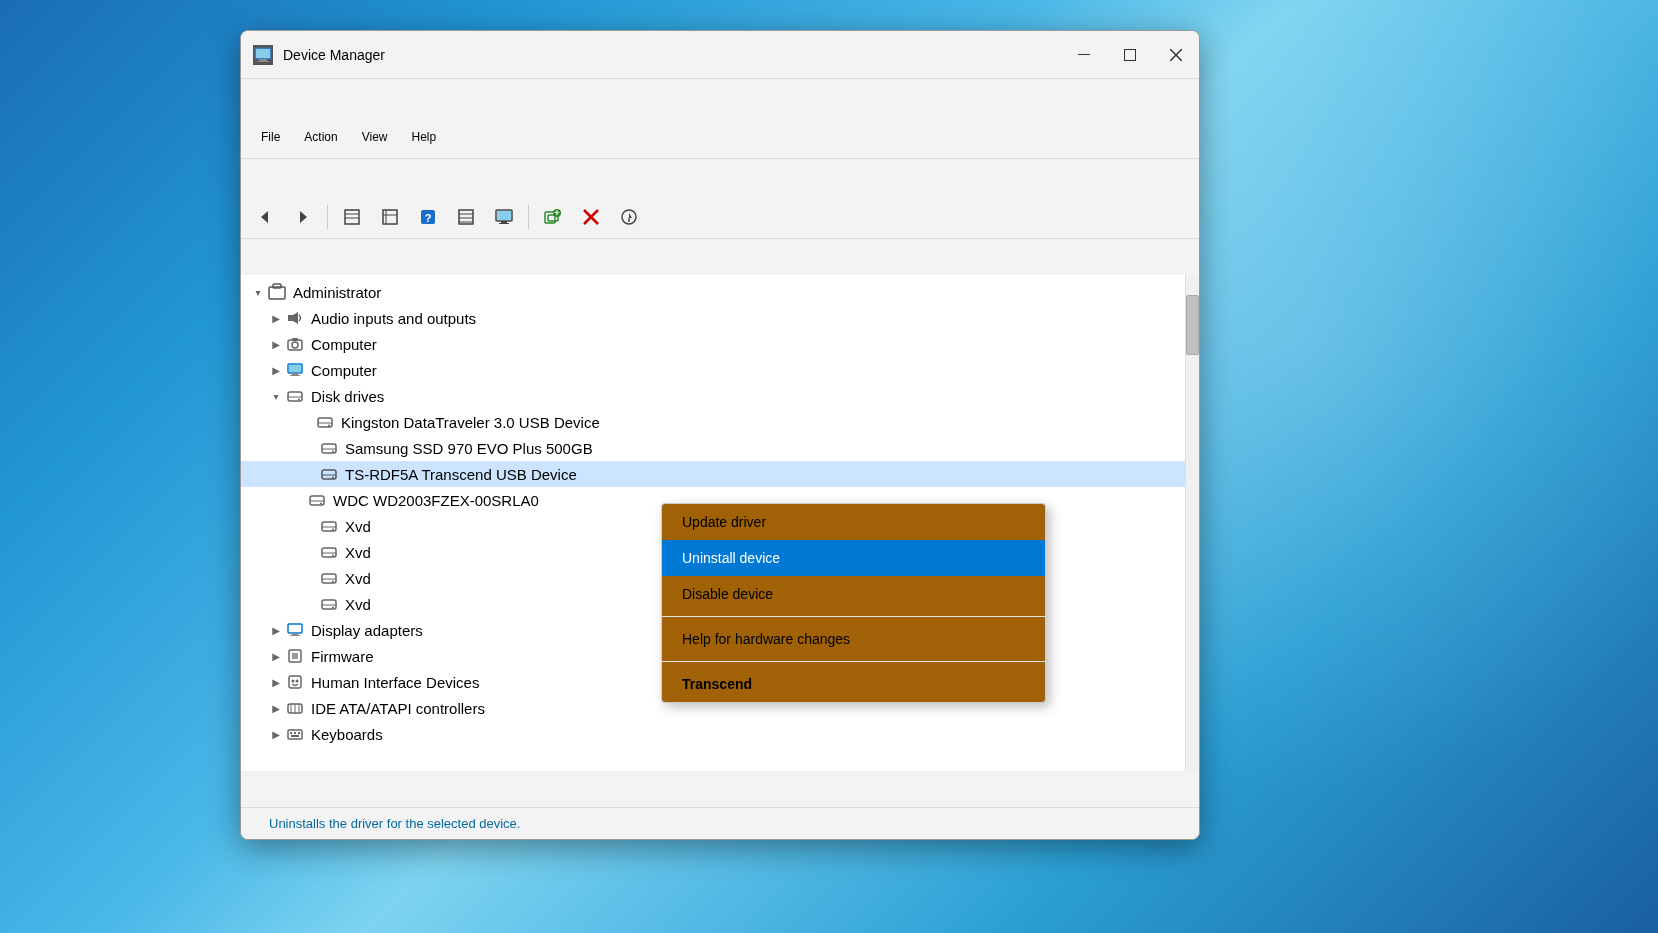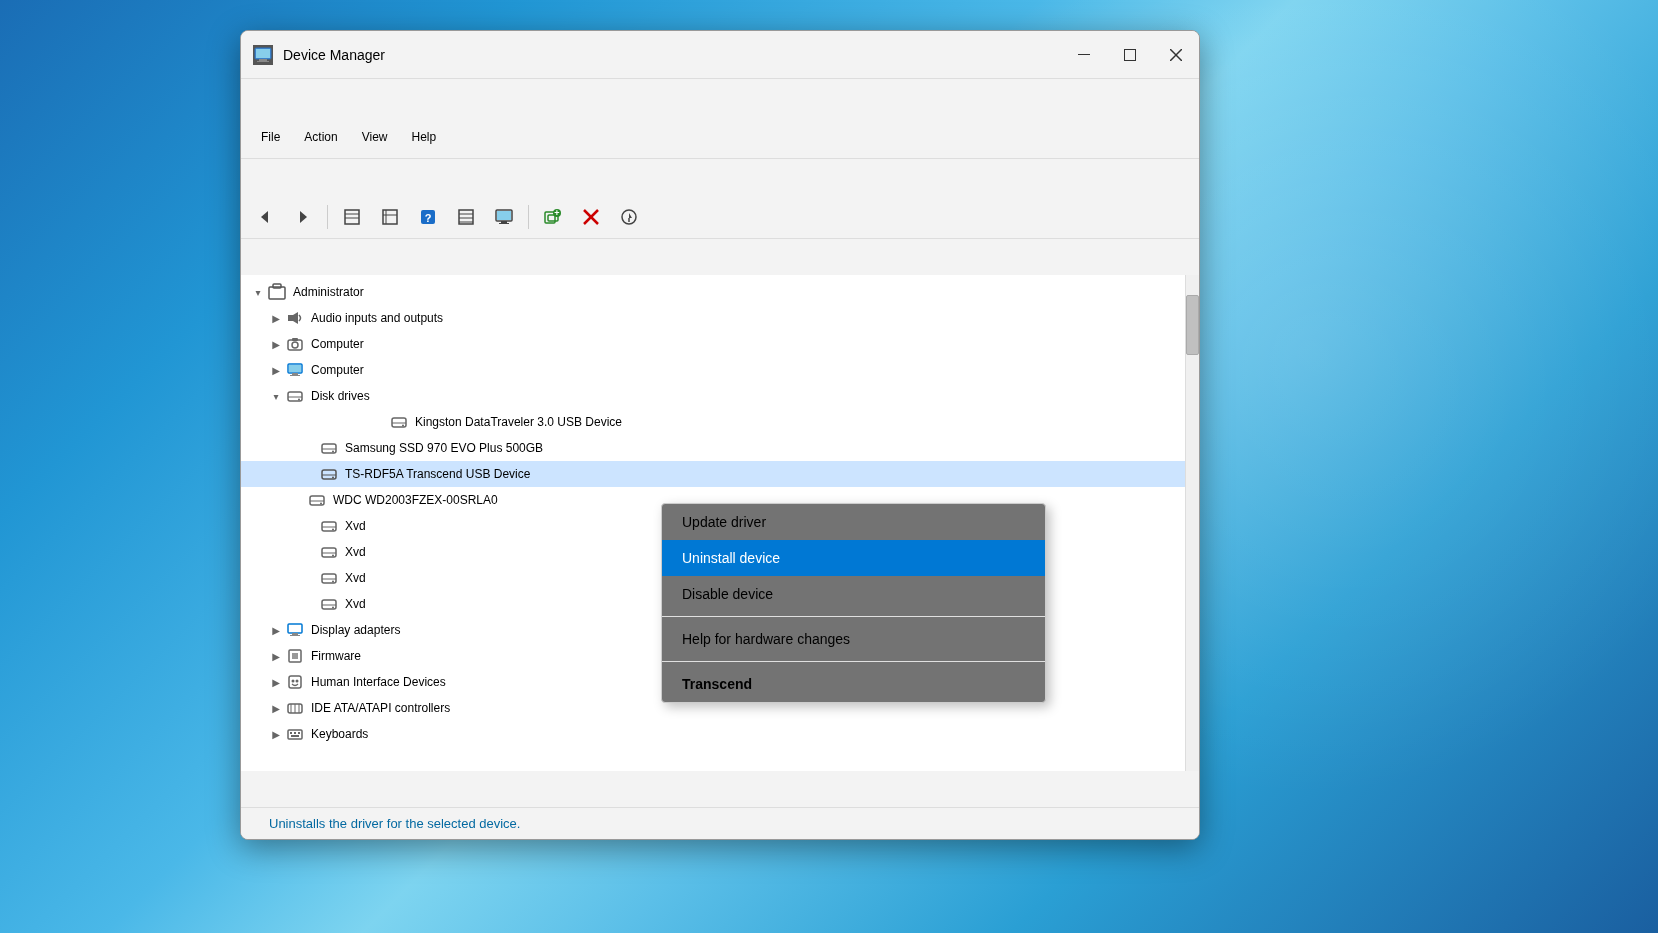--- a/index.html
+++ b/index.html
@@ -206,21 +206,21 @@
       height: 20px;
       margin-right: 6px;
       flex-shrink: 0;
       display: flex;
       align-items: center;
       justify-content: center;
       font-size: 14px;
     }
 
     .tree-label {
-      font-size: 12px;
+      font-size: 15px;
     }
 
     
     .scrollbar {
       width: 14px;
       background: #f0f0f0;
       border-left: 1px solid #ddd;
       display: flex;
       flex-direction: column;
     }
@@ -233,21 +233,21 @@
       border-radius: 2px;
       margin-top: 20px;
     }
 
     
     .context-menu {
       position: absolute;
       left: 420px;
       top: 228px;
       width: 385px;
-      background: #737373;
+      background: #a16207;
       border: 1px solid #ccc;
       box-shadow: 4px 4px 12px rgba(0,0,0,0.25);
       z-index: 100;
       border-radius: 4px;
       overflow: hidden;
     }
 
     .context-menu-item {
       height: 36px;
       display: flex;
@@ -459,21 +459,21 @@
         <div class="tree-icon">
           <svg width="16" height="16" viewBox="0 0 16 16">
             <rect x="1" y="4" width="14" height="9" rx="2" fill="none" stroke="#666" stroke-width="1.5"></rect>
             <line x1="1" y1="9" x2="15" y2="9" stroke="#666" stroke-width="1"></line>
             <circle cx="12" cy="11.5" r="1" fill="#666"></circle>
           </svg>
         </div>
         <span class="tree-label">Disk drives</span>
       </div>
 
-      <div class="tree-item indent-2" style="padding-left: 83px; margin-left: 47px;">
+      <div class="tree-item indent-2" style="padding-left: 56px;">
         <div class="tree-arrow" style="visibility:hidden">▶</div>
         <div class="tree-icon">
           <svg width="16" height="16" viewBox="0 0 16 16">
             <rect x="1" y="4" width="14" height="9" rx="2" fill="none" stroke="#666" stroke-width="1.5"></rect>
             <line x1="1" y1="9" x2="15" y2="9" stroke="#666" stroke-width="1"></line>
             <circle cx="12" cy="11.5" r="1" fill="#666"></circle>
           </svg>
         </div>
         <span class="tree-label">Kingston DataTraveler 3.0 USB Device</span>
       </div>

